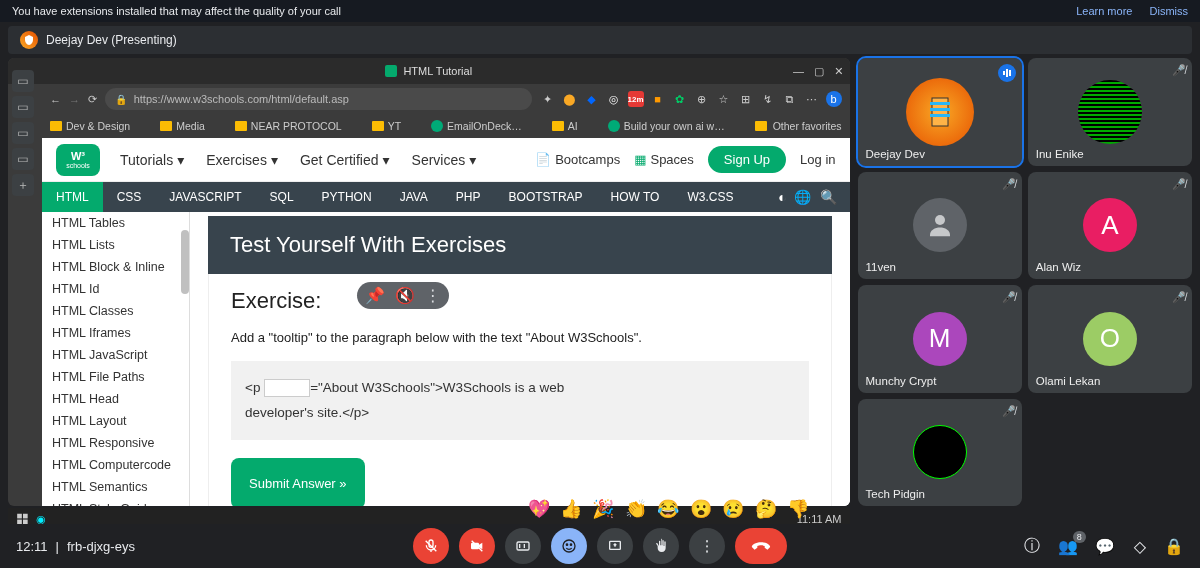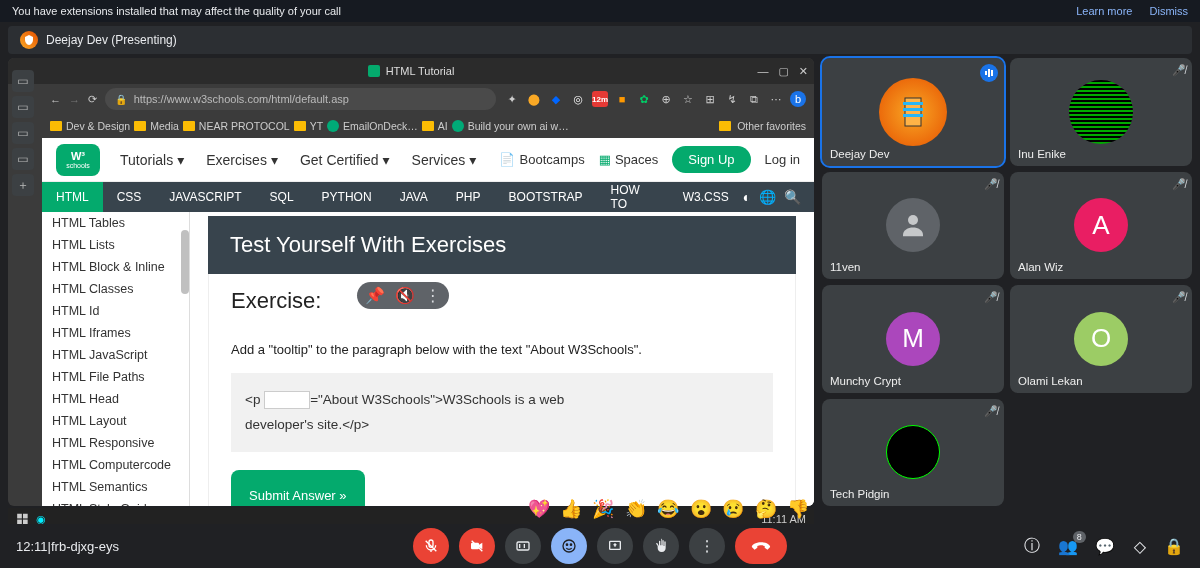--- a/index.html
+++ b/index.html
@@ -28,21 +28,21 @@
 
   .addr-row { background:#3b3b3b; height:30px; display:flex; align-items:center; gap:8px; padding:0 8px 0 42px; font-size:11px; color:#ccc; }
   .addr-row .navicons { display:flex; gap:8px; color:#ccc; }
   .url-box { flex:1; background:#4a4a4a; border-radius:14px; height:22px; display:flex; align-items:center; padding:0 10px; color:#bbb; }
   .url-box .lockic { margin-right:6px; font-size:10px; }
   .addr-right { display:flex; gap:6px; align-items:center; }
   .ico { width:16px; height:16px; display:inline-flex; align-items:center; justify-content:center; font-size:11px; border-radius:3px; }
   .ico.red { background:#e53935; color:#fff; font-size:8px; font-weight:bold; }
   .ico.bing { background:#1a73e8; border-radius:50%; color:#fff; }
 
-  .bookmark-row { background:#3b3b3b; height:24px; display:flex; align-items:center; padding:0 8px 0 42px; font-size:10.5px; color:#ccc; gap:4px; white-space:nowrap; overflow:hidden; }
+  .bookmark-row { background:#3b3b3b; height:24px; display:flex; align-items:center; padding:0 8px 0 42px; font-size:10.5px; color:#ccc; gap:30px; white-space:nowrap; overflow:hidden; }
   .bookmark-row .bk { display:flex; align-items:center; gap:4px; }
   .bookmark-row .folder { width:12px; height:10px; background:#fbbc04; border-radius:1px; display:inline-block; }
   .bookmark-row .circ { width:12px; height:12px; border-radius:50%; display:inline-block; }
   .bookmark-row .right { margin-left:auto; display:flex; align-items:center; gap:6px; }
 
   .page { flex:1; background:#fff; position:relative; overflow:hidden; margin-left:34px; }
   .w3-top { height:44px; display:flex; align-items:center; padding:0 14px; gap:20px; border-bottom:1px solid #eee; }
   .w3-logo { background:#04aa6d; color:#fff; width:44px; height:32px; display:flex; flex-direction:column; align-items:center; justify-content:center; font-size:11px; font-weight:bold; border-radius:8px; line-height:1; }
   .w3-logo .sub { font-size:7px; font-weight:normal; }
   .w3-nav { display:flex; gap:22px; font-size:14px; color:#333; }
@@ -58,21 +58,21 @@
   .lang-tabs .lt-right { margin-left:auto; display:flex; gap:8px; padding-right:12px; font-size:14px; }
 
   .page-body { display:flex; height:calc(100% - 74px); }
   .sidebar { width:148px; background:#fff; overflow-y:auto; border-right:1px solid #ddd; position:relative; }
   .sidebar .sbi { padding:4px 10px; font-size:12.5px; color:#333; cursor:pointer; white-space:nowrap; }
   .sb-scroll { position:absolute; right:0; top:18px; width:8px; height:64px; background:#c0c0c0; border-radius:4px; }
 
   .content { flex:1; background:#fff; padding:0 18px; overflow:hidden; position:relative; }
   .exhead { background:#38444d; color:#fff; padding:16px 22px; font-size:22px; font-weight:400; margin-top:4px; }
   .exbody { background:#fff; padding:14px 22px; border:1px solid #eee; border-top:none; position:relative; }
-  .exbody h2 { font-size:22px; font-weight:400; color:#222; margin-bottom:28px; }
+  .exbody h2 { font-size:22px; font-weight:400; color:#222; margin-bottom:16px; }
   .exbody p { font-size:13px; color:#222; margin-bottom:16px; font-family:Verdana,sans-serif; }
   .codebox { background:#f1f1f1; padding:14px; font-family:Consolas,monospace; font-size:13.5px; color:#333; line-height:1.8; margin-bottom:18px; }
   .codebox .blank { display:inline-block; width:46px; height:18px; background:#fff; border:1px solid #ccc; vertical-align:middle; }
   .submit { background:#04aa6d; color:#fff; padding:18px 18px; font-size:13px; border-radius:8px; display:inline-block; cursor:pointer; }
   .media-pill { position:absolute; top:8px; left:148px; background:#5f6368; border-radius:18px; padding:4px 8px; display:flex; gap:10px; align-items:center; color:#dadce0; }
 
   .taskbar { height:22px; background:#222; display:flex; align-items:center; justify-content:space-between; padding:0 8px; margin-top:2px; font-size:11px; color:#ccc; }
   .taskbar .tl { display:flex; gap:6px; align-items:center; }
   .taskbar .win { width:14px; height:14px; display:inline-block; }
 
@@ -92,21 +92,21 @@
   .avatar.dj { background:radial-gradient(circle,#f9a825,#e65100); width:68px; height:68px; }
   .avatar.inu { width:64px; height:64px; background:repeating-linear-gradient(0deg,#0a0 0 2px,#000 2px 4px),#000; }
   .avatar.tech { width:54px; height:54px; background:#000; border:1px solid #0f0; }
   .tile.empty { background:transparent; }
 
   
   .reactions { position:absolute; left:44%; bottom:48px; display:flex; gap:10px; font-size:18px; }
 
   
   .bottom { position:absolute; bottom:0; left:0; right:0; height:44px; background:#202124; display:flex; align-items:center; padding:0 16px; }
-  .bottom .meta { font-size:13px; color:#e8eaed; display:flex; gap:0; align-items:center; }
+  .bottom .meta { font-size:13px; color:#e8eaed; display:flex; gap:8px; align-items:center; }
   .bottom .controls { position:absolute; left:50%; transform:translateX(-50%); display:flex; gap:10px; }
   .cbtn { width:36px; height:36px; border-radius:50%; display:flex; align-items:center; justify-content:center; font-size:15px; cursor:pointer; }
   .cbtn.dark { background:#3c4043; color:#e8eaed; }
   .cbtn.red { background:#ea4335; color:#fff; }
   .cbtn.blue { background:#8ab4f8; color:#202124; }
   .cbtn.end { width:52px; border-radius:20px; }
   .bottom .tray { margin-left:auto; display:flex; gap:18px; align-items:center; color:#e8eaed; font-size:16px; }
   .tray .ppl { position:relative; }
   .tray .badge { position:absolute; top:-6px; right:-8px; background:#5f6368; border-radius:8px; font-size:9px; padding:1px 4px; }
 </style>
@@ -251,22 +251,22 @@
             <span>◐</span>
             <span>🌐</span>
             <span>🔍</span>
           </span>
         </div>
         <div class="page-body">
           <div class="sidebar">
             <div class="sbi">HTML Tables</div>
             <div class="sbi">HTML Lists</div>
             <div class="sbi">HTML Block &amp; Inline</div>
+            <div class="sbi">HTML Id</div>
             <div class="sbi">HTML Classes</div>
-            <div class="sbi">HTML Id</div>
             <div class="sbi">HTML Iframes</div>
             <div class="sbi">HTML JavaScript</div>
             <div class="sbi">HTML File Paths</div>
             <div class="sbi">HTML Head</div>
             <div class="sbi">HTML Layout</div>
             <div class="sbi">HTML Responsive</div>
             <div class="sbi">HTML Computercode</div>
             <div class="sbi">HTML Semantics</div>
             <div class="sbi">HTML Style Guide</div>
 

